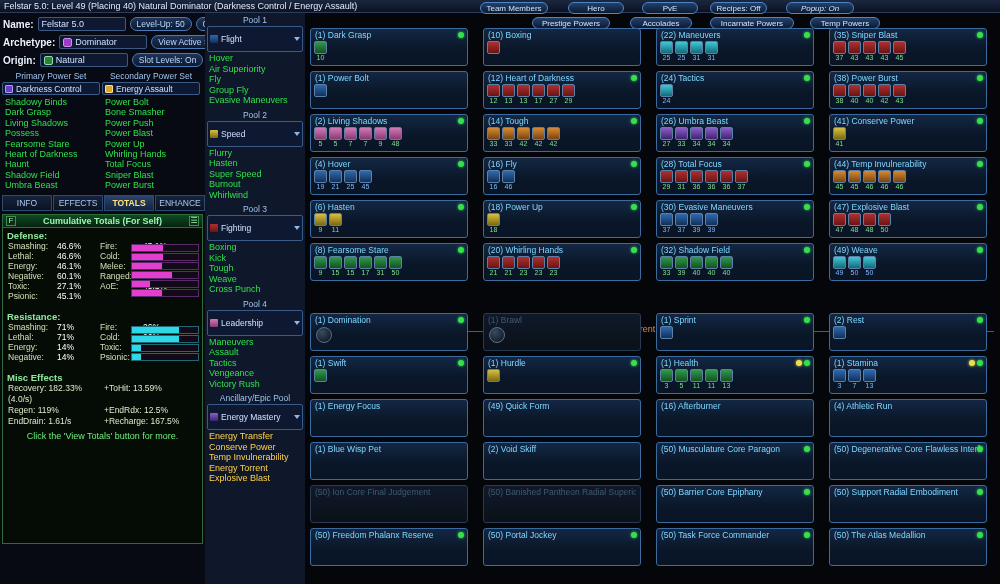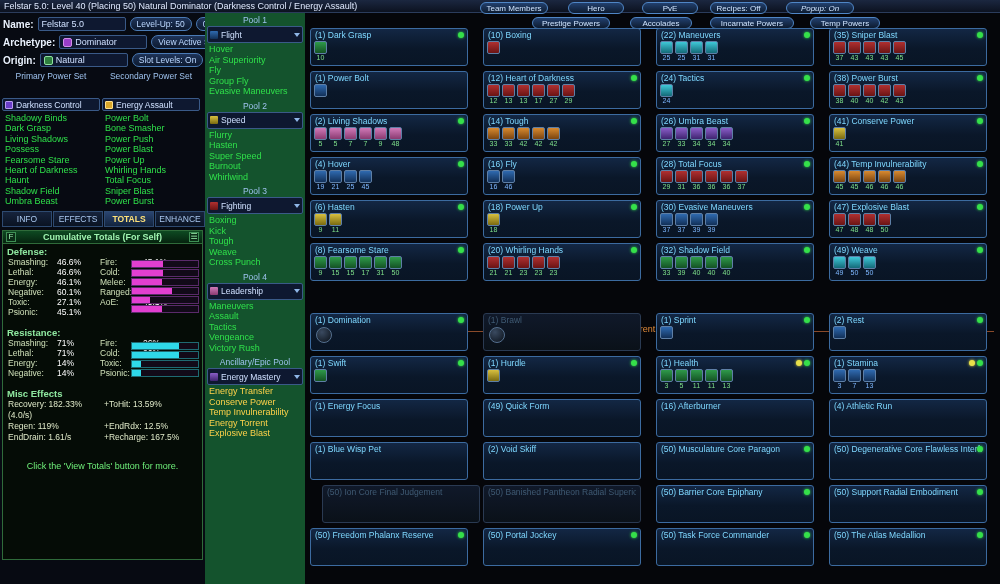--- a/index.html
+++ b/index.html
@@ -49,21 +49,21 @@
     display: inline-flex; align-items: center; justify-content: center;
     height: 14px; border-radius: 7px;
     background: linear-gradient(to bottom, #1e3358, #0d1a30);
     border: 1px solid #4a7ab5; color: #bcd8ff; font-size: 8.5px;
     padding: 0 6px; white-space: nowrap; cursor: default;
   }
   .idrow .btnwrap { display: flex; gap: 4px; margin-left: 4px; }
   .powersets { display: flex; margin-top: 3px; }
   .psetcol { width: 100px; padding-left: 2px; }
   .psethdr {
-    font-size: 8.5px; color: #9fc3ef; text-align: center; margin-bottom: 17px;
+    font-size: 8.5px; color: #9fc3ef; text-align: center; margin-bottom: 1px;
   }
   .psetsel {
     height: 13px; background: #0e1830; border: 1px solid #3a5a88; border-radius: 2px;
     display: flex; align-items: center; font-size: 8.5px; color: #cfe0ff;
     padding-left: 2px; margin-bottom: 2px;
   }
   .psetsel .sw { width: 8px; height: 8px; margin-right: 3px; flex: none; border-radius: 1px; }
   .sw.dark { background: #6a3ec8; border: 1px solid #b79cf0; }
   .sw.nrg { background: #d9a72b; border: 1px solid #ffe08a; }
   .plist { list-style: none; margin: 0; padding: 0 0 0 3px; }
@@ -97,27 +97,27 @@
   .statlbl { color: #cfe0b8; font-size: 8.5px; line-height: 10px; }
   .statval { color: #ffffff; font-size: 8.5px; line-height: 10px; }
   .bar { height: 8px; background: #120a18; border: 1px solid #5a2a6a; margin-top: 1px; }
   .bar > i { display: block; height: 100%; background: #e23fd0; }
   .bar.cy { border-color: #1f6a72; }
   .bar.cy > i { background: #2fd8e8; }
   .misc { font-size: 8.5px; color: #dfe9c8; padding-left: 3px; line-height: 11px; }
   .misc .row { display: flex; }
   .misc .row span:first-child { width: 96px; }
   .hintline {
-    color: #6ff07a; font-size: 9px; text-align: center; margin-top: 18px;
+    color: #6ff07a; font-size: 9px; text-align: center; margin-top: 4px;
   }
   
-  .poolcol { position: absolute; left: 205px; top: 13px; width: 100px; height: 571px; background: #14532d; }
+  .poolcol { position: absolute; left: 205px; top: 13px; width: 100px; height: 571px; background: #0f172a; }
   .poolhdr { font-size: 8.5px; color: #9fc3ef; text-align: center; padding-top: 2px; }
   .poolsel {
-    height: 17px; margin: 1px 2px; background: #0e1830; border: 1px solid #3a5a88;
+    height: 26px; margin: 1px 2px; background: #0e1830; border: 1px solid #3a5a88;
     border-radius: 2px; display: flex; align-items: center; font-size: 8.5px;
     color: #cfe0ff; padding-left: 2px; justify-content: space-between;
   }
   .poolsel .left { display: flex; align-items: center; }
   .poolsel .sw2 { width: 8px; height: 8px; margin-right: 3px; border-radius: 1px; }
   .caret { width: 0; height: 0; border-left: 3px solid transparent; border-right: 3px solid transparent; border-top: 4px solid #8fb6e8; margin-right: 2px; }
   .ppow { list-style: none; margin: 0 0 2px 0; padding-left: 4px; }
   .ppow li { font-size: 9px; line-height: 10.5px; color: #2fe04a; white-space: nowrap; }
   .ppow li.gold { color: #ffd24a; }
   
@@ -174,21 +174,21 @@
   .inherent-div .ln { position: absolute; top: 7px; height: 1px; background: #8a4a2a; }
   .inherent-div .tx {
     position: absolute; left: 50%; transform: translateX(-50%); top: 0;
     color: #e08a3a; font-size: 9px; white-space: nowrap;
   }
 </style>
 </head>
 <body>
 
 <div class="titlebar">
-  <span>Felstar 5.0: Level 40 (Placing 50) Natural Dominator (Darkness Control / Energy Assault)</span>
+  <span>Felstar 5.0: Level 49 (Placing 40) Natural Dominator (Darkness Control / Energy Assault)</span>
 </div>
 
 <div class="leftpanel">
   <div class="idblock">
     <div class="idrow">
       <div class="idlabel">Name:</div>
       <div class="idfield">
         <span>Felstar 5.0</span>
       </div>
       <div class="btnwrap">
@@ -1003,21 +1003,21 @@
           <div class="lv g"></div>
         </div>
       </div>
     </div>
     <div class="pcard" style="left: 0px; top: 371px;">
       <div class="plbl">(1) Energy Focus</div>
     </div>
     <div class="pcard" style="left: 0px; top: 414px;">
       <div class="plbl">(1) Blue Wisp Pet</div>
     </div>
-    <div class="pcard off" style="left: 12px; top: 457px;">
+    <div class="pcard off" style="left: 0px; top: 457px;">
       <div class="plbl">(50) Ion Core Final Judgement</div>
     </div>
     <div class="pcard" style="left: 0px; top: 500px;">
       <div class="plbl">(50) Freedom Phalanx Reserve</div>
       <div class="dot"></div>
     </div>
     <div class="pcard off" style="left: 173px; top: 285px;">
       <div class="plbl">(1) Brawl</div>
       <div class="orb"></div>
     </div>

